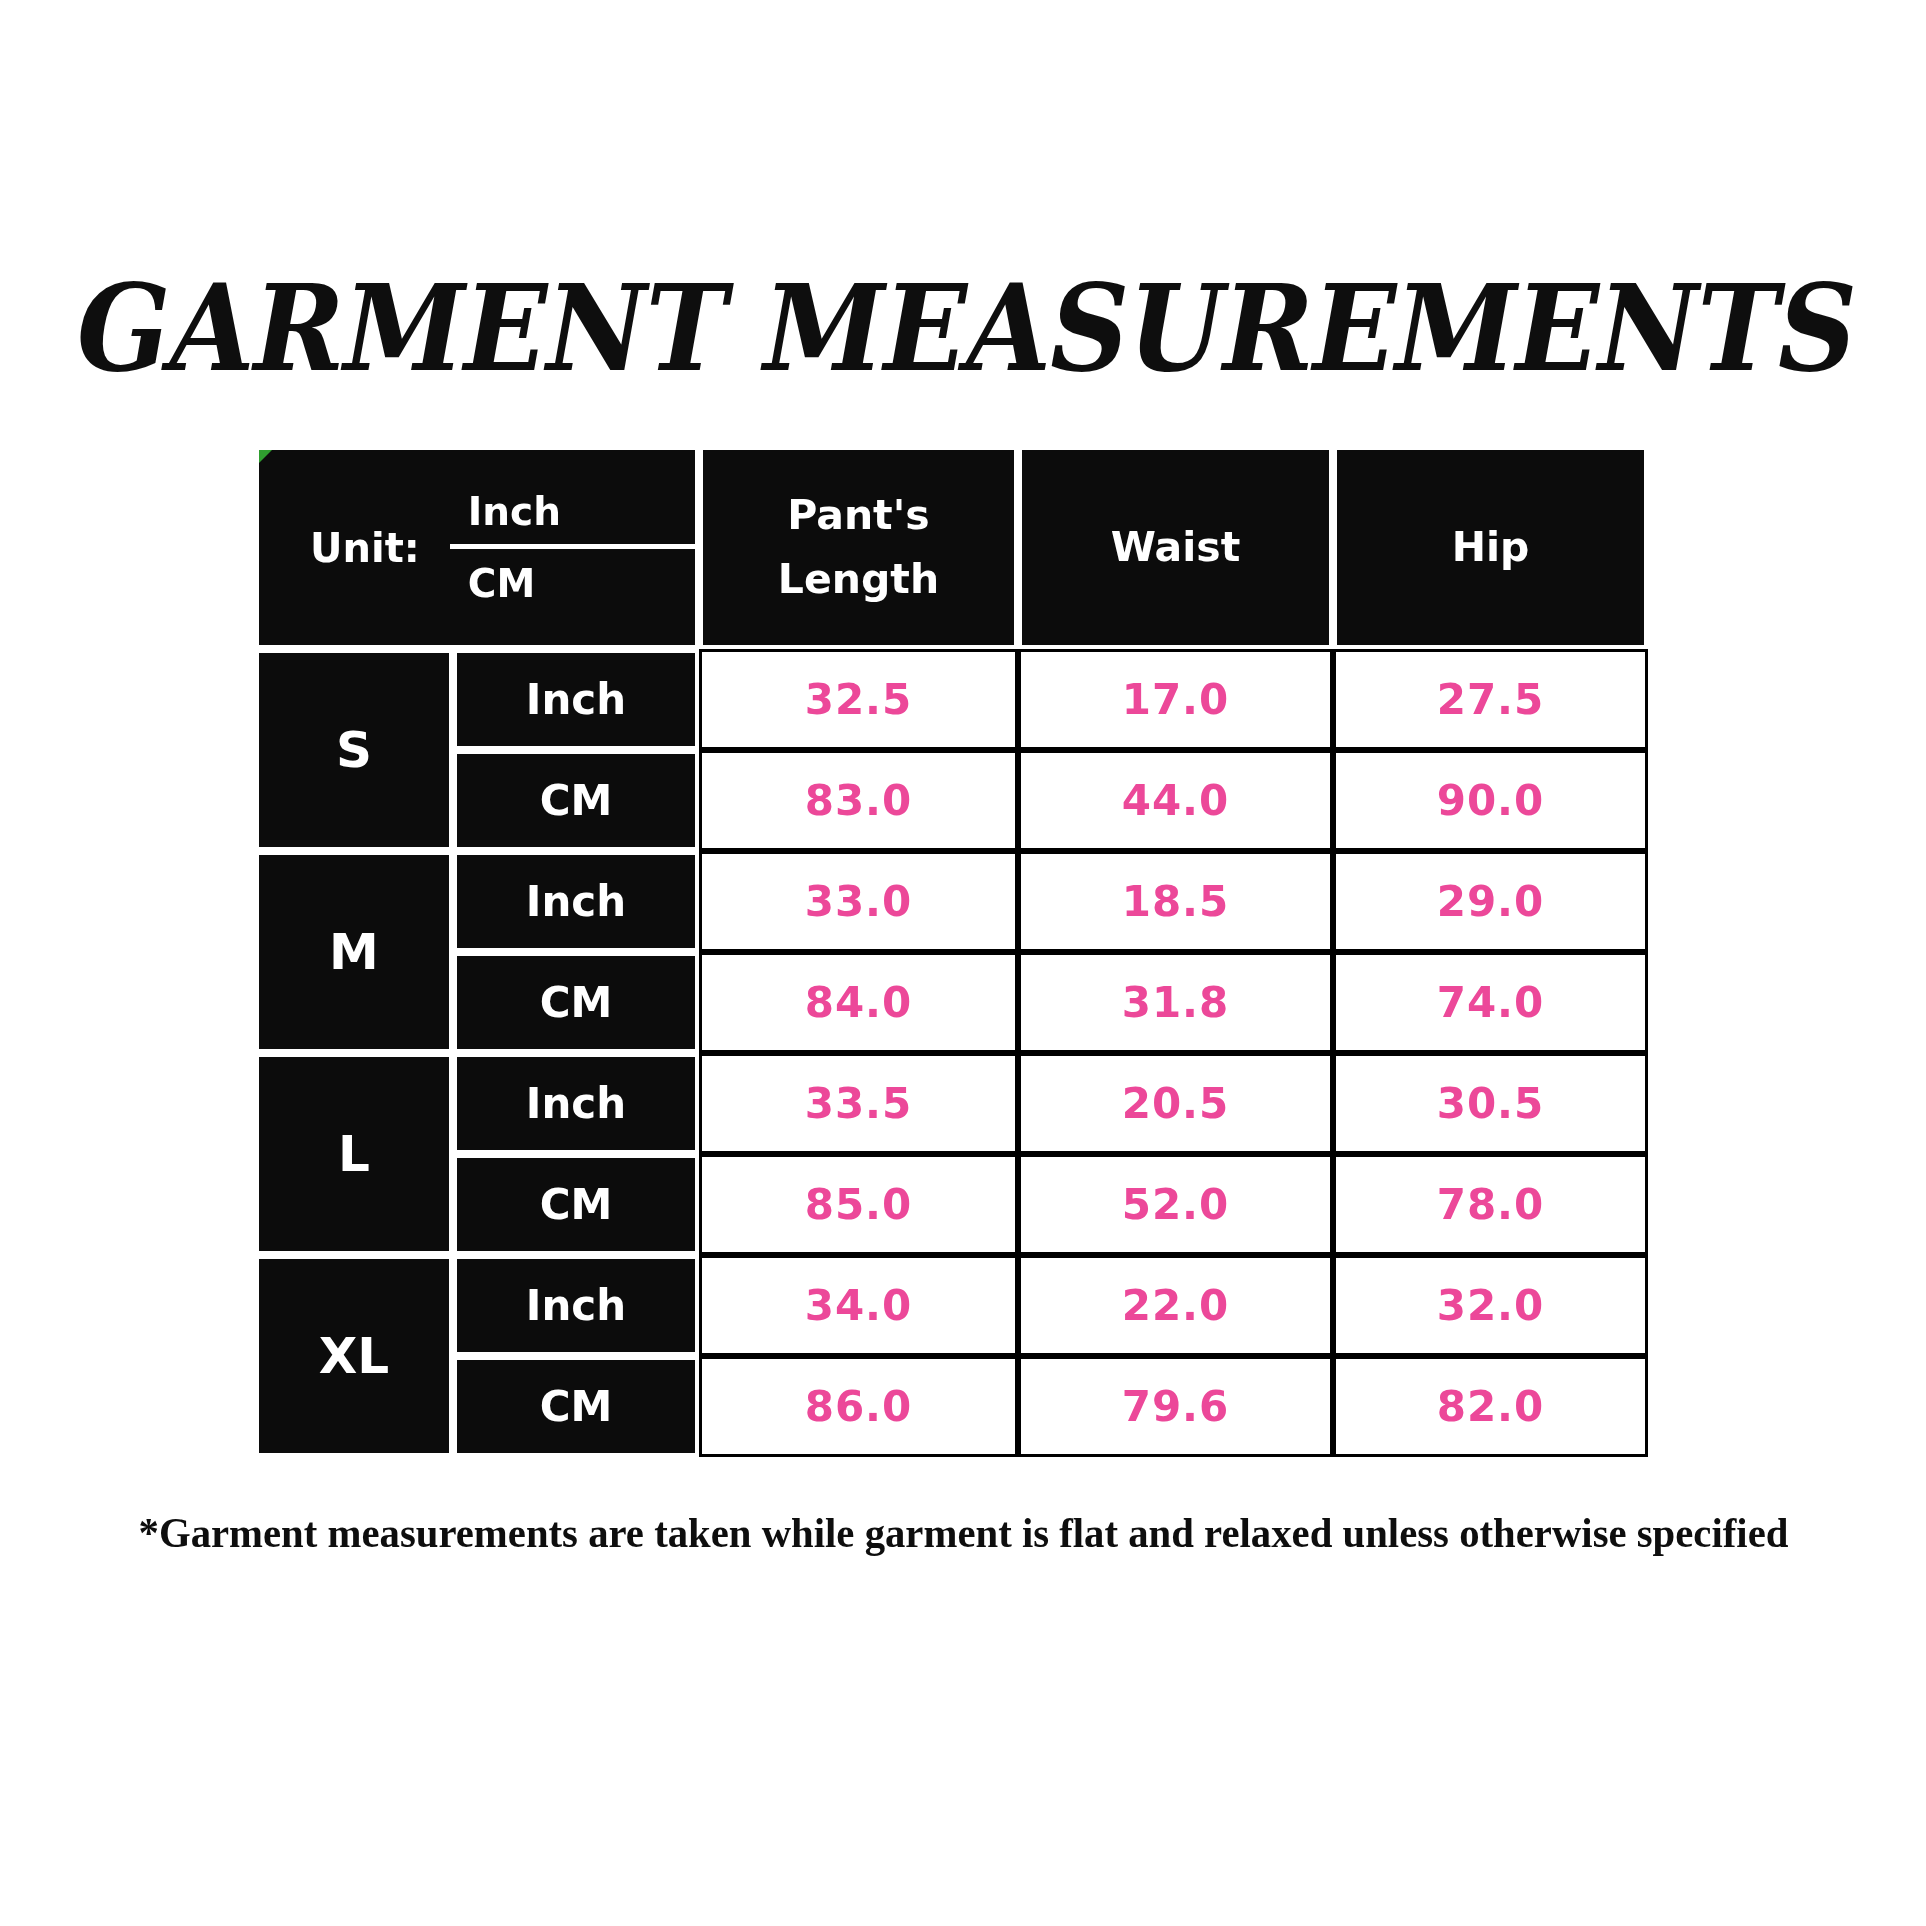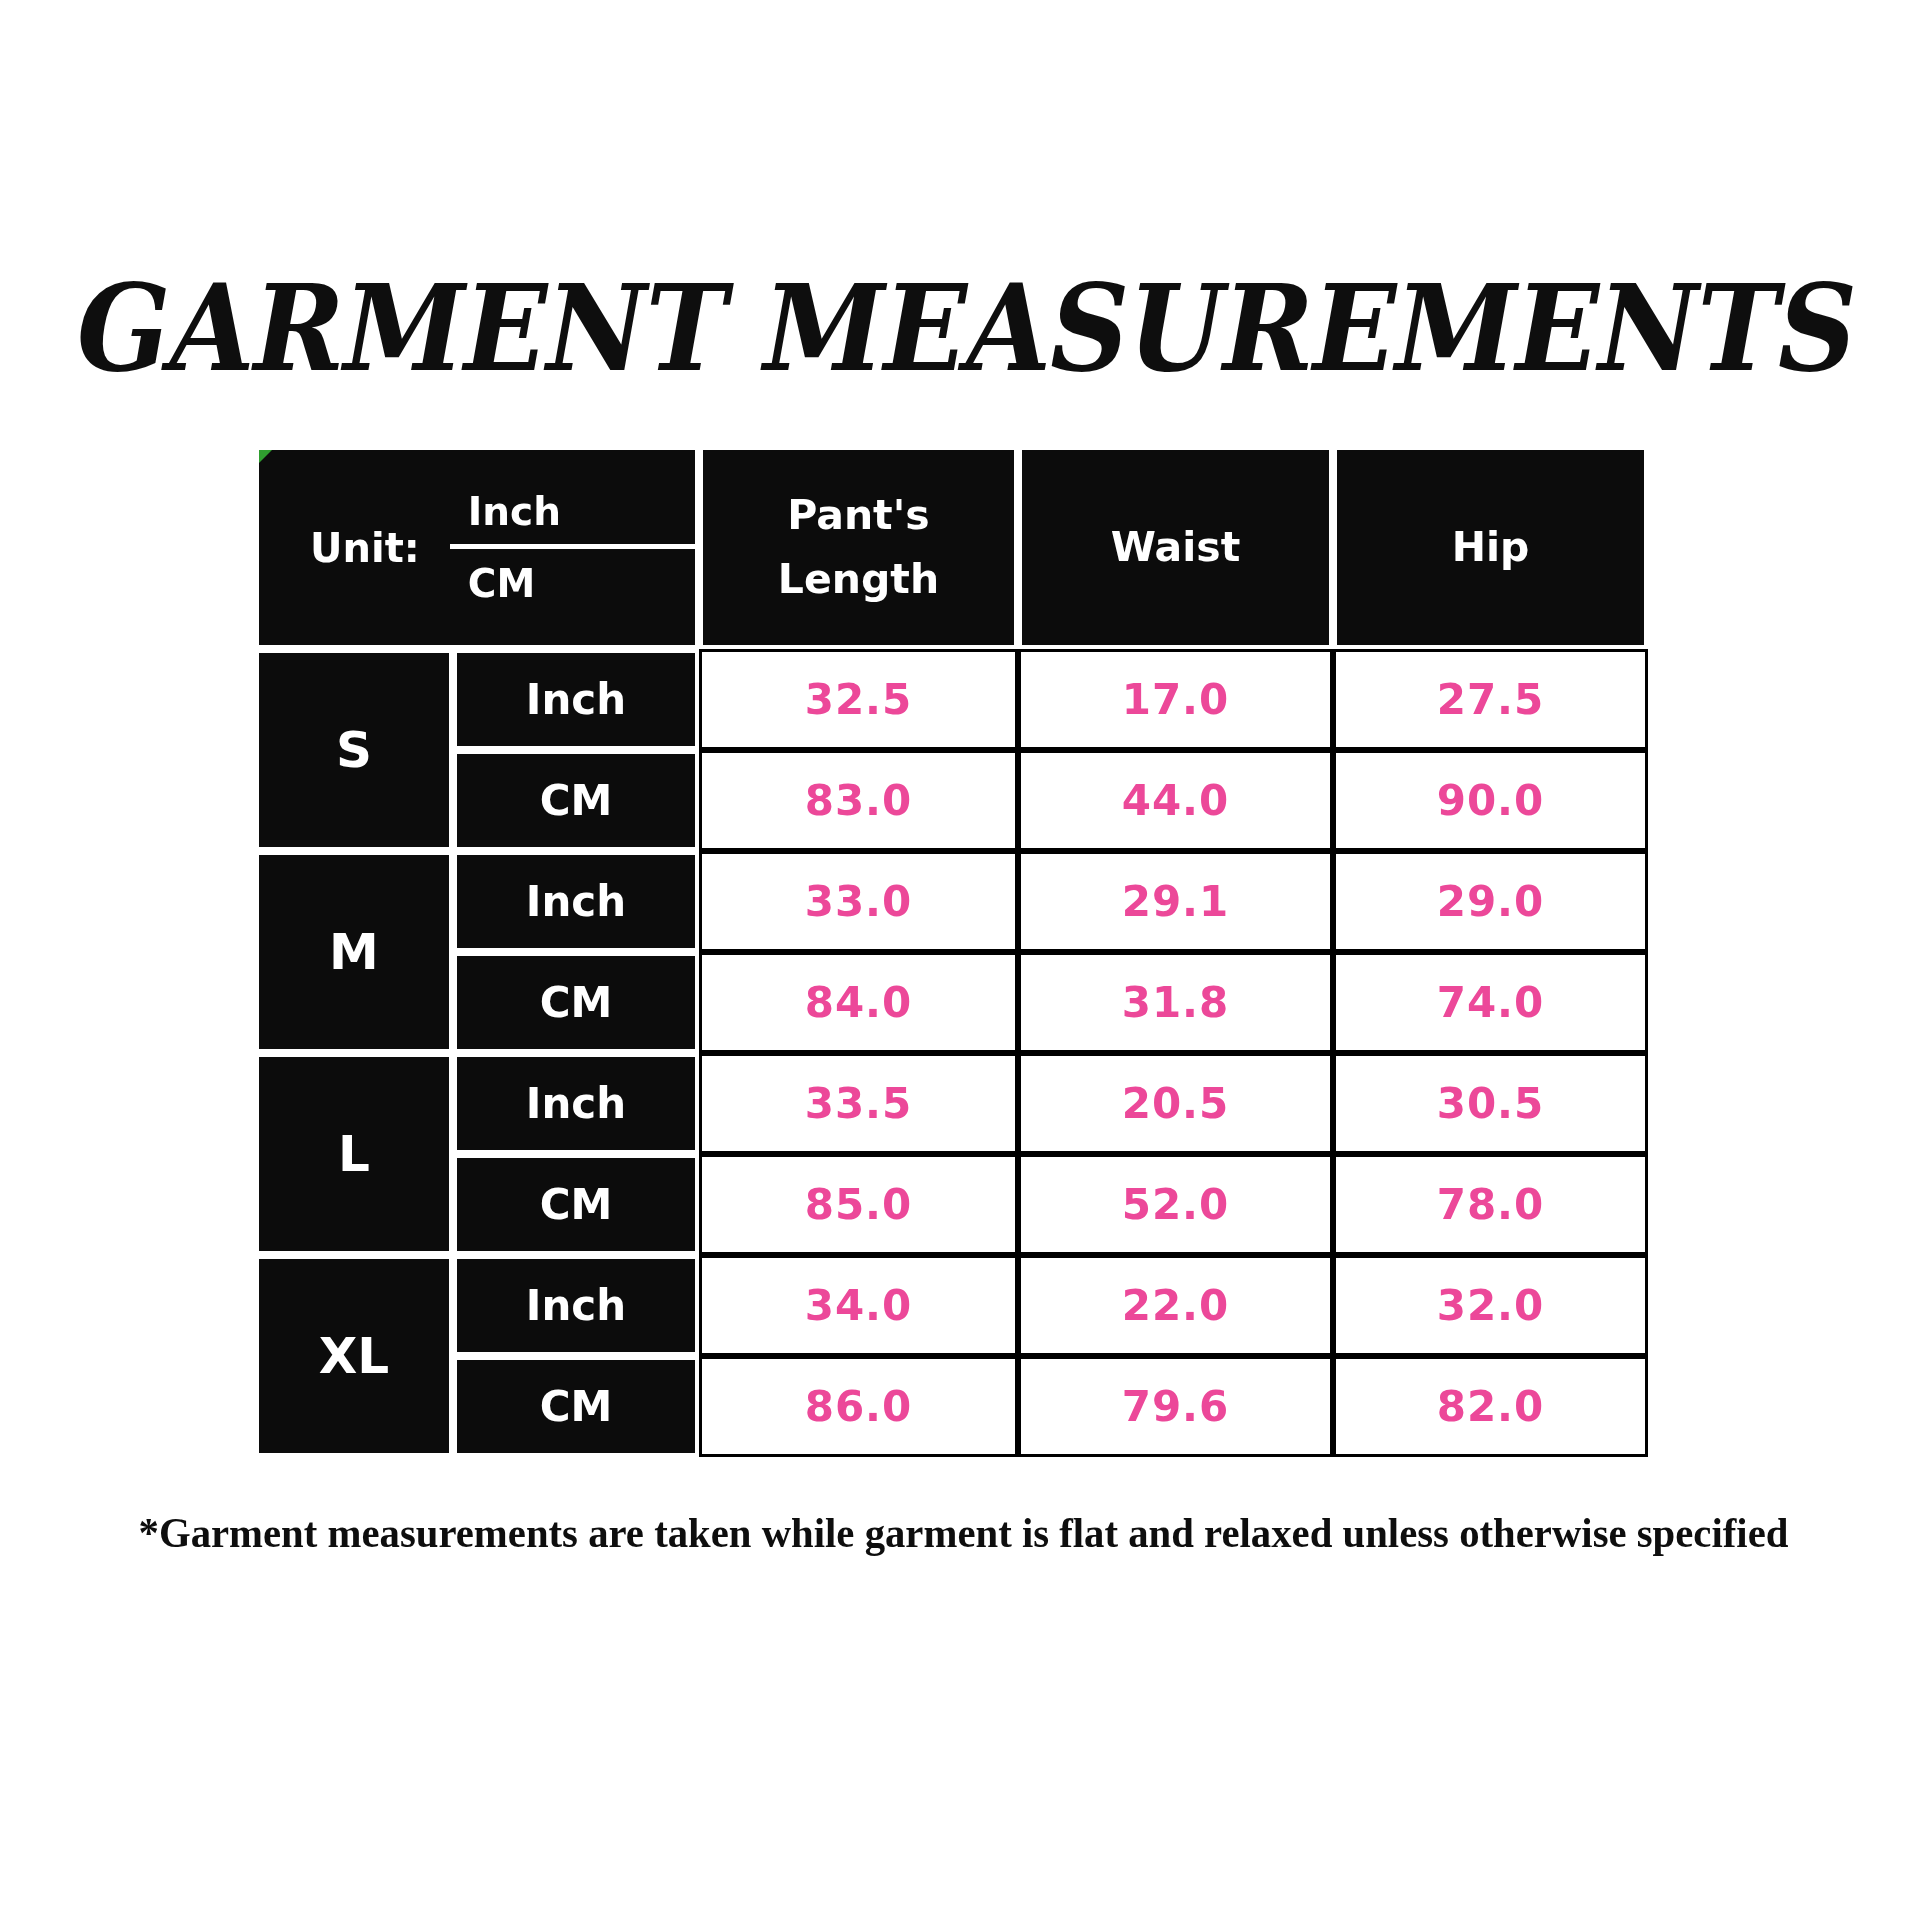--- a/index.html
+++ b/index.html
@@ -172,21 +172,21 @@
       <td class="dark unit-cell-small">CM</td>
       <td class="light">83.0</td>
       <td class="light">44.0</td>
       <td class="light">90.0</td>
     </tr>
 
     <tr>
       <td class="dark size-cell" rowspan="2">M</td>
       <td class="dark unit-cell-small">Inch</td>
       <td class="light">33.0</td>
-      <td class="light">29.1</td>
+      <td class="light">18.5</td>
       <td class="light">29.0</td>
     </tr>
     <tr>
       <td class="dark unit-cell-small">CM</td>
       <td class="light">84.0</td>
       <td class="light">31.8</td>
       <td class="light">74.0</td>
     </tr>
 
     <tr>

